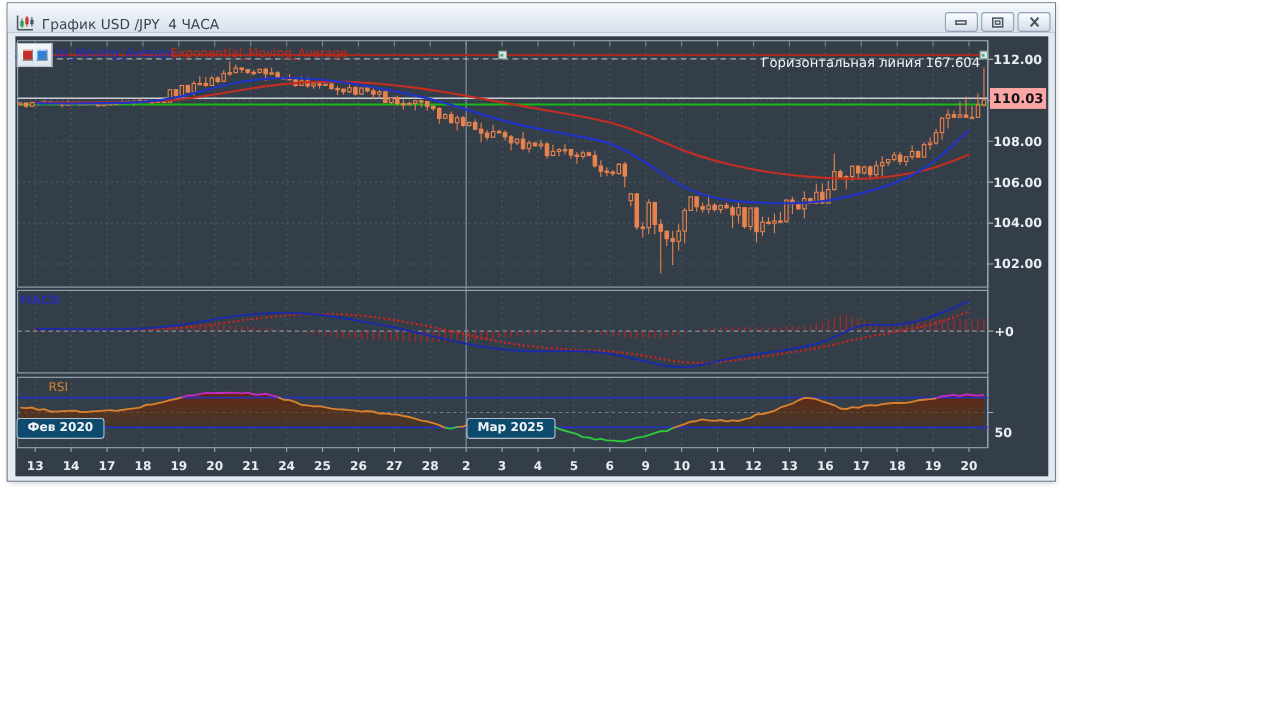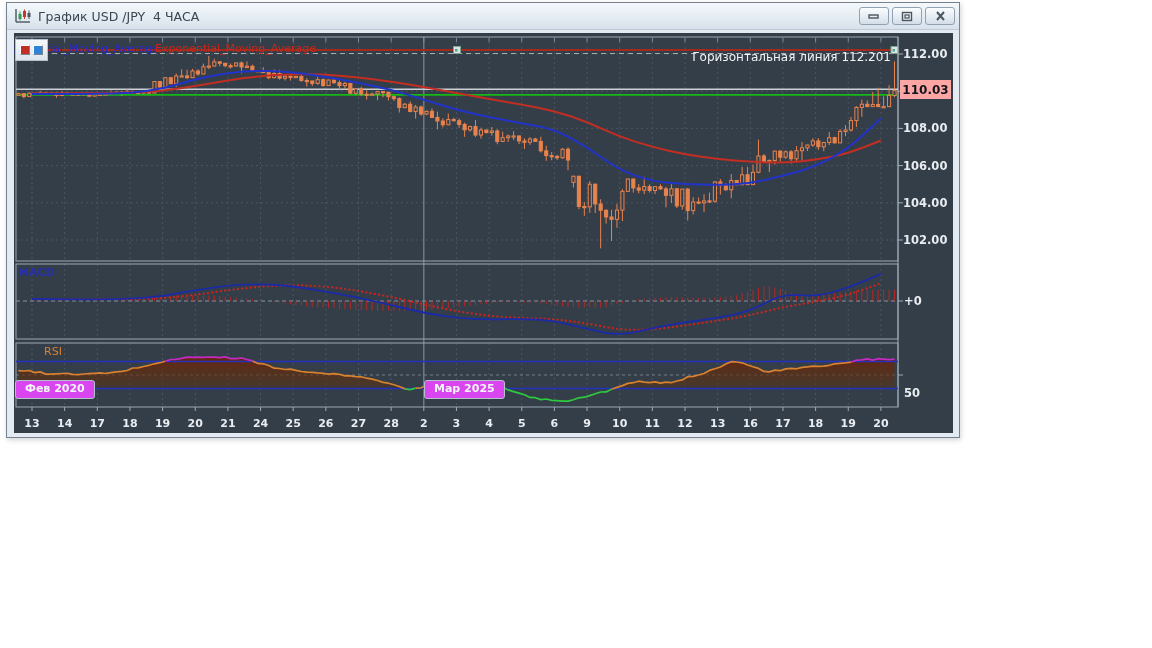--- a/index.html
+++ b/index.html
@@ -1,21 +1,21 @@
 <!DOCTYPE html>
 <html><head>
 <meta charset="utf-8">
 <style>
   html,body{margin:0;padding:0;}
   body{width:1152px;height:648px;position:relative;background:#FFFFFF;
        font-family:"DejaVu Sans","Liberation Sans",sans-serif;overflow:hidden;
        -webkit-user-select:none;user-select:none;}
   .window{position:absolute;left:6px;top:2px;width:952px;height:434px;
           background:#E3EAF2;border:1px solid #76828E;box-shadow:1px 2px 5px rgba(30,40,60,.20);}
-  .titlebar{height:26px;display:flex;align-items:center;
+  .titlebar{height:26px;display:flex;align-items:flex-end;
             background:linear-gradient(#F4F8FB,#D8E2EC);border-bottom:1px solid #BFCAD6;
             padding:0 4px 0 7px;}
   .app-icon{width:18px;height:16px;display:inline-block;}
   .title{font-size:12.5px;color:#3B4550;white-space:pre;flex:1;margin-left:6px;}
   .win-btn{width:30px;height:18px;margin-left:3px;border:1px solid #92A1B1;border-radius:3px;
            background:linear-gradient(#FBFDFE,#D4DEE9);display:flex;align-items:center;
            justify-content:center;padding:0;cursor:default;}
   .chart-frame{padding:3px 4px 5px 7px;}
   .chart-area{position:relative;width:939px;height:400px;background:#343E49;overflow:hidden;}
   .chart-area svg{position:absolute;left:0;top:0;}
@@ -33,21 +33,21 @@
   .price-tag{position:absolute;left:886px;top:47px;width:51px;height:19px;background:#fca5a5;
              color:#10141A;font-size:12px;font-weight:600;display:flex;align-items:center;
              justify-content:center;}
   .pane-label{position:absolute;font-size:11px;font-weight:700;text-align:right;}
   .macd-label{left:4px;top:233px;color:#2830A8;}
   .rsi-label{left:4px;top:312px;color:#D8812F;font-weight:400;padding-left:26px;}
   .axis-side{position:absolute;left:890px;color:#E9EDF1;font-size:11.5px;font-weight:600;}
   .zero-label{top:261px;}
   .fifty-label{top:353px;}
   .month-box{position:absolute;top:347px;height:17px;line-height:16px;padding:0 9px;
-             background:#d946ef;border:1px solid #B4C0CC;border-radius:3px;color:#F2F5F8;
+             background:#0c4a6e;border:1px solid #B4C0CC;border-radius:3px;color:#F2F5F8;
              font-size:11px;font-weight:700;box-sizing:content-box;}
   .mb-feb{left:1px;}
   .mb-mar{left:410px;}
 </style>
 </head>
 <body>
 
 <div class="window">
   <div class="titlebar">
     <span class="app-icon">
@@ -802,21 +802,21 @@
         </svg>
 
       <span class="legend-text lt-blue overlay">Exponential_Moving_Average</span>
       <span class="legend-text lt-red overlay">Exponential_Moving_Average</span>
 
       <span class="legend-box">
         <span class="sw sw-red"></span>
         <span class="sw sw-blue"></span>
       </span>
 
-      <span class="hline-label overlay">Горизонтальная линия 112.201</span>
+      <span class="hline-label overlay">Горизонтальная линия 167.604</span>
       <span class="price-tag overlay">110.03</span>
 
       <span class="pane-label macd-label overlay">MACD</span>
       <span class="pane-label rsi-label overlay">RSI</span>
 
       <span class="axis-side zero-label overlay">+0</span>
       <span class="axis-side fifty-label overlay">50</span>
 
       <span class="month-box mb-feb">Фев 2020</span>
       <span class="month-box mb-mar">Мар 2025</span>

